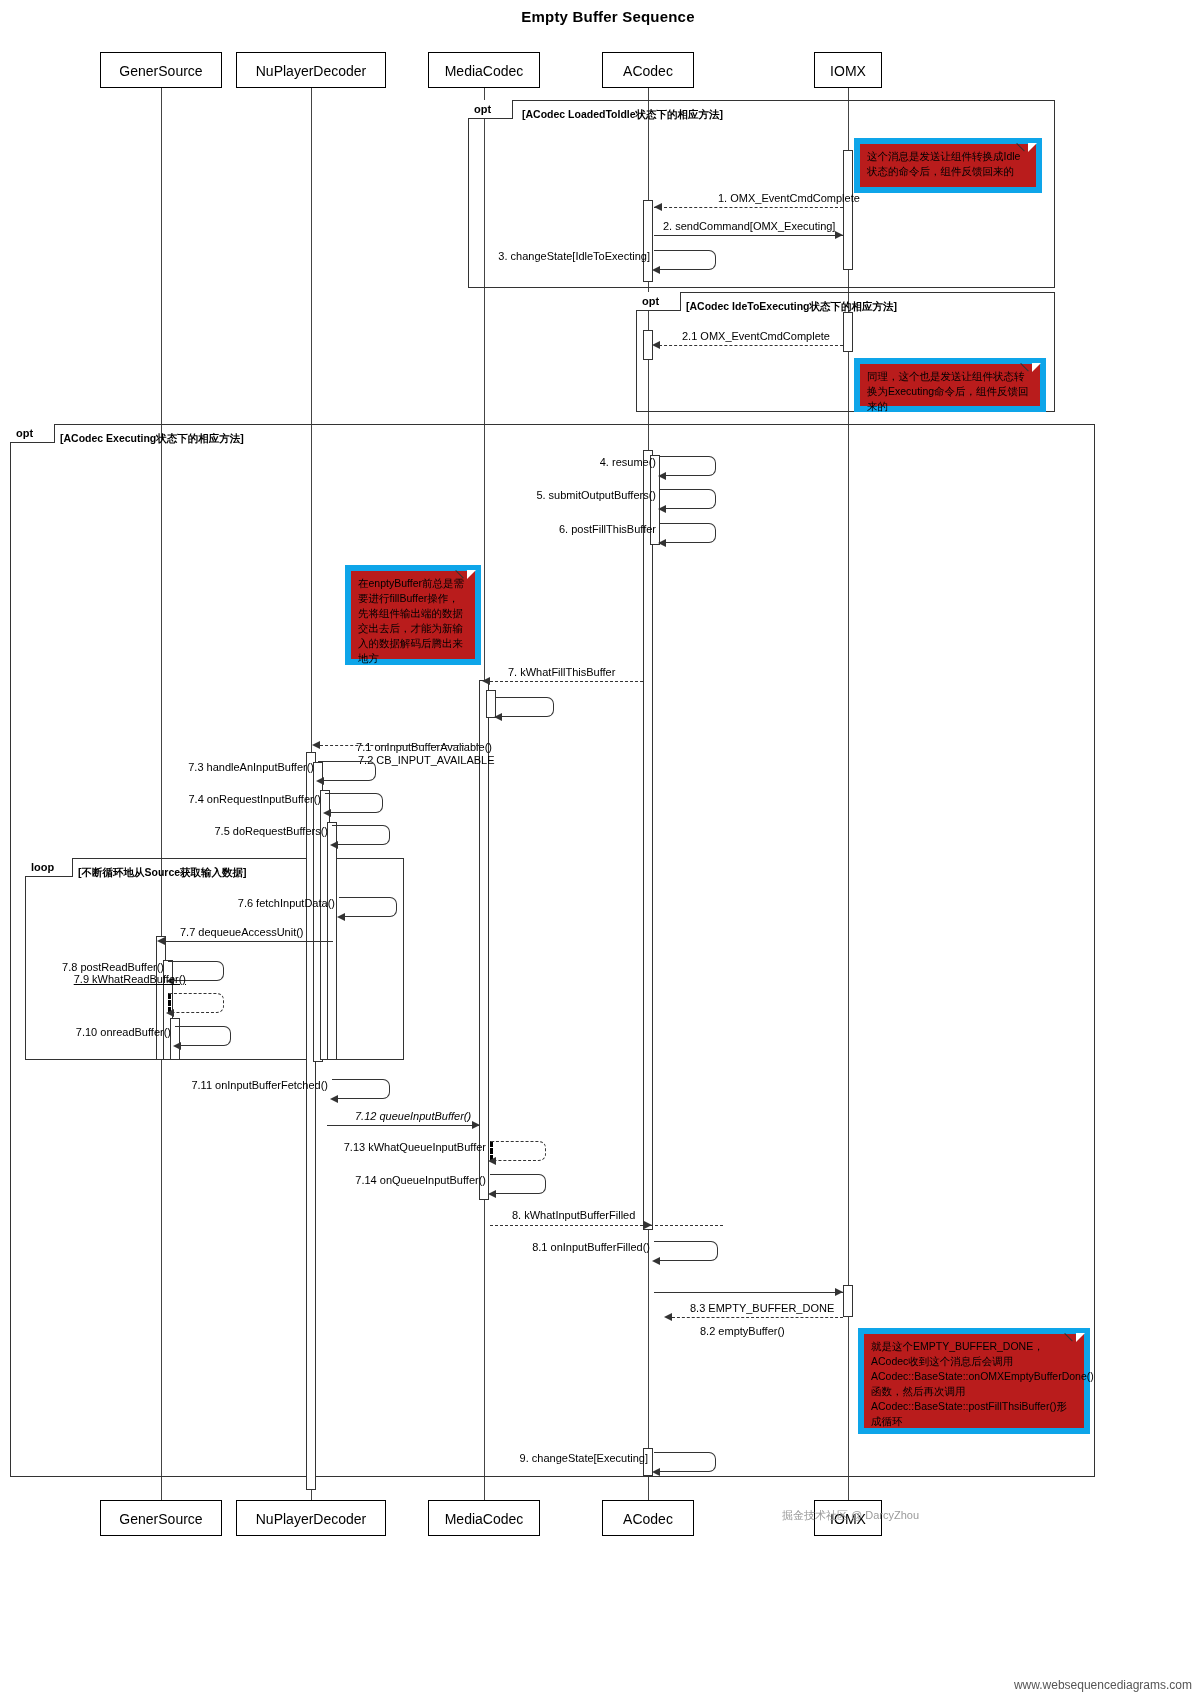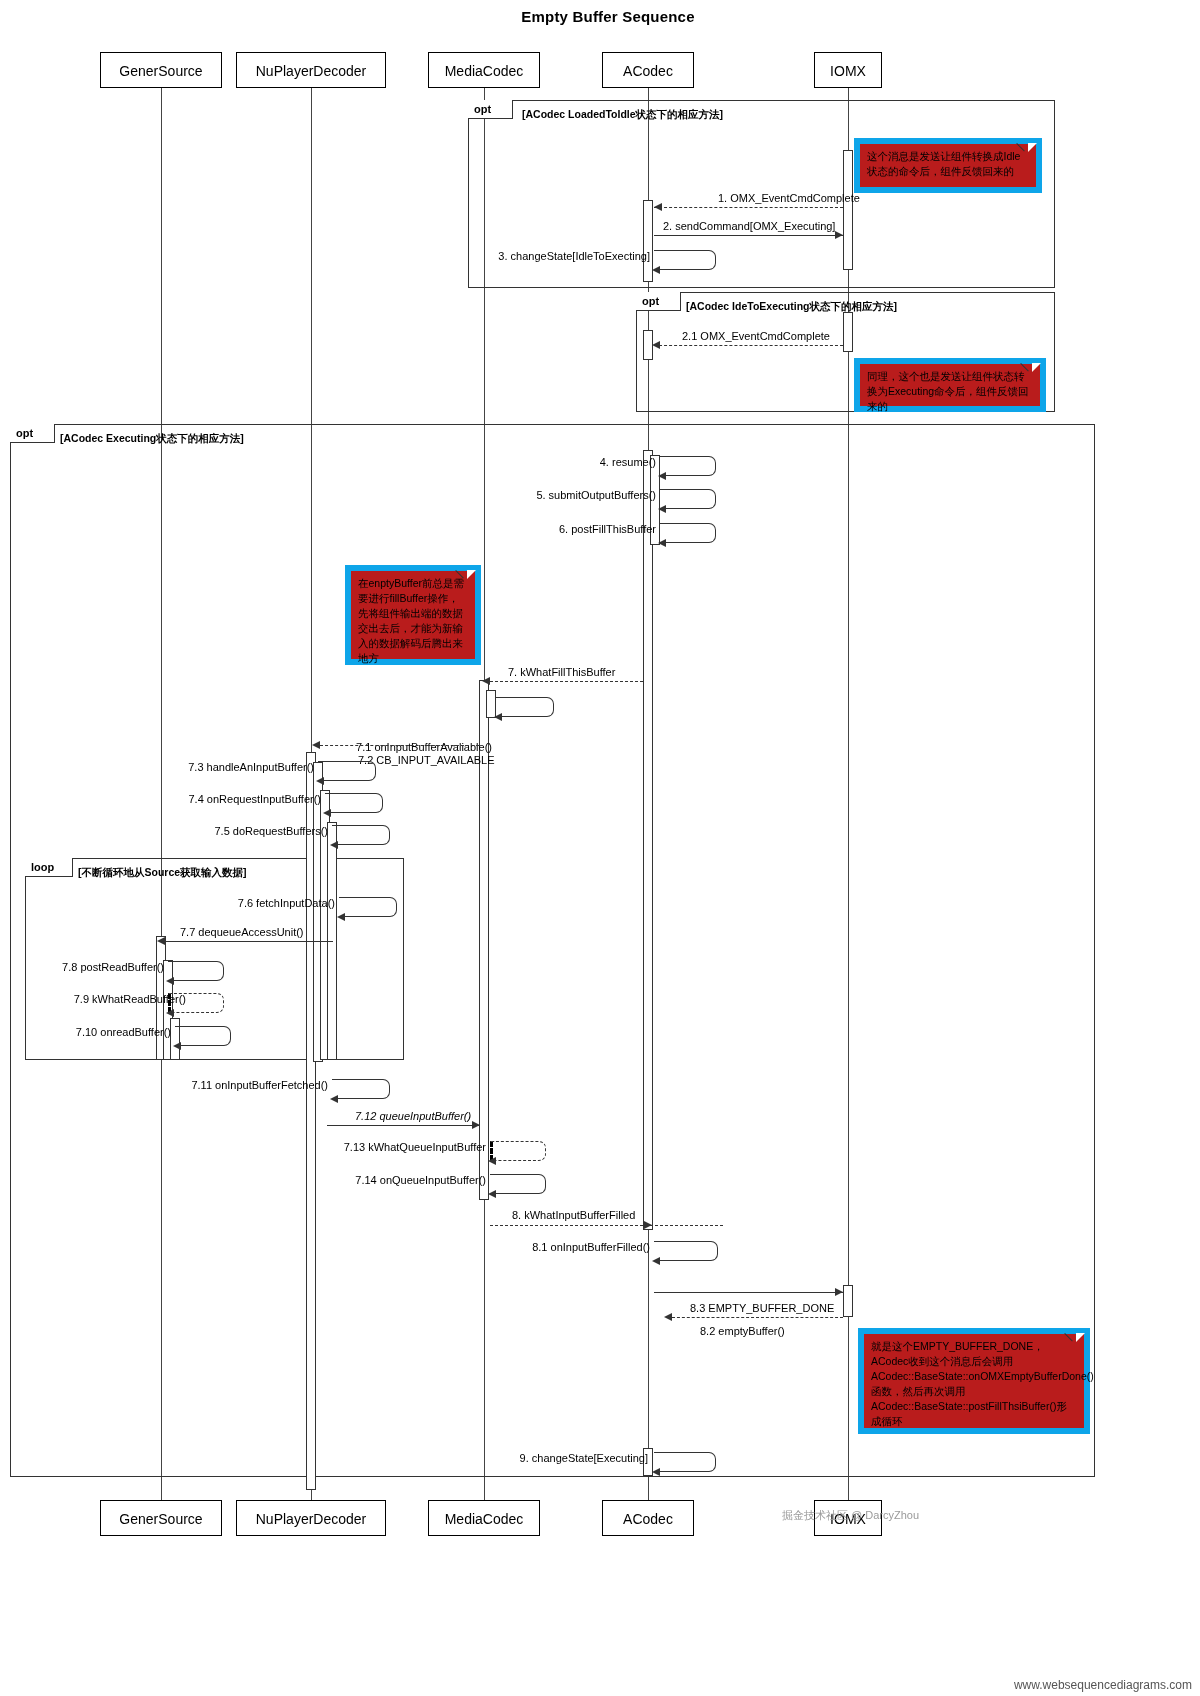--- a/index.html
+++ b/index.html
@@ -354,21 +354,21 @@
   </div>
 
   <div class="self-msg" style="left:168px; top:961px; width:56px; height:20px;"></div>
   <div class="arrow left" style="left:166px; top:977px;"></div>
   <div class="msg-label r" style="left:10px; top:961px; width:154px;">
     <span>7.8 postReadBuffer()</span>
   </div>
 
   <div class="self-msg dashed" style="left:168px; top:993px; width:56px; height:20px;"></div>
   <div class="arrow left" style="left:166px; top:1009px;"></div>
-  <div class="msg-label r" style="left:10px; top:993px; width:176px;">
+  <div class="msg-label r" style="left:10px; top:973px; width:176px;text-decoration:underline;">
     <span>7.9 kWhatReadBuffer()</span>
   </div>
 
   <div class="self-msg" style="left:175px; top:1026px; width:56px; height:20px;"></div>
   <div class="arrow left" style="left:173px; top:1042px;"></div>
   <div class="msg-label r" style="left:10px; top:1026px; width:161px;">
     <span>7.10 onreadBuffer()</span>
   </div>
 
   <div class="self-msg" style="left:332px; top:1079px; width:58px; height:20px;"></div>

